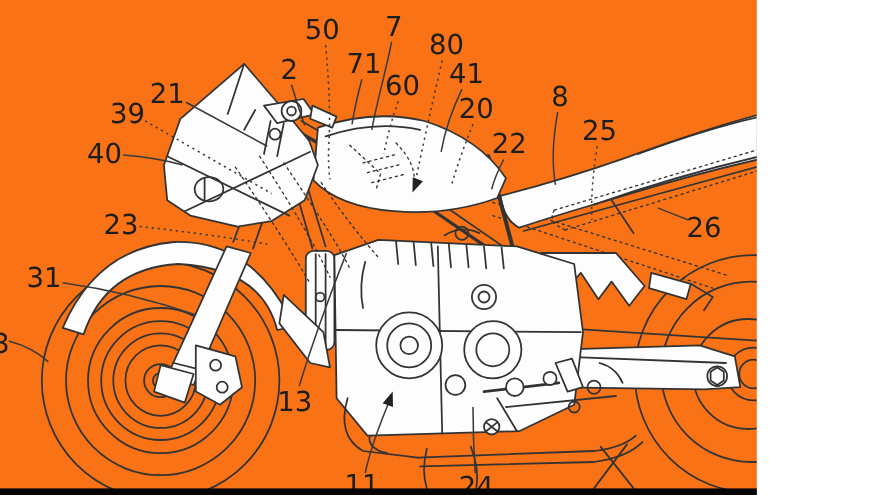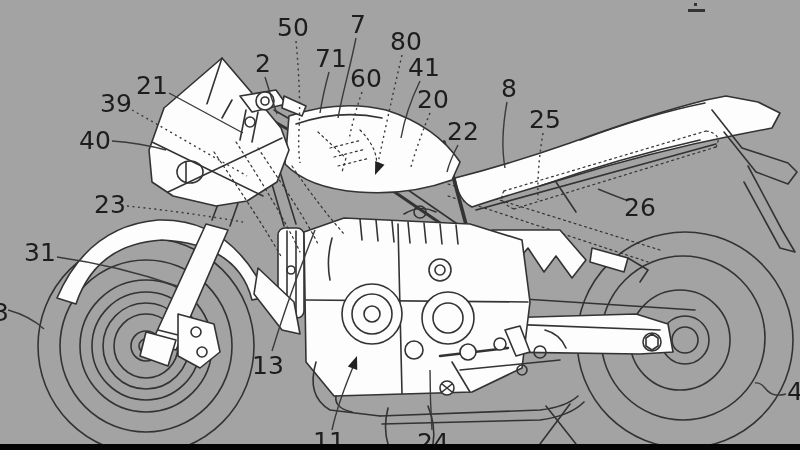--- a/index.html
+++ b/index.html
@@ -1,16 +1,16 @@
 <!DOCTYPE html>
 <html><head>
 <meta charset="utf-8">
 <style>
   html,body{margin:0;padding:0;background:#ffffff;}
-  #stage{position:relative;width:800px;height:450px;overflow:hidden;background:#a3a3a3;
+  #stage{position:relative;width:688px;height:450px;overflow:hidden;background:#f97316;
          font-family:"DejaVu Sans",sans-serif;}
   svg{position:absolute;left:0;top:0;}
   .callout{font-family:"DejaVu Sans",sans-serif;font-size:25px;fill:#1d1d1d;
            text-anchor:middle;dominant-baseline:central;}
   .leader{fill:none;stroke:#3a3a3a;stroke-width:1.4px;}
   .leader.dotted{stroke-dasharray:2 3.5;}
   .arrowhead{fill:#222;stroke:none;}
   .dash{stroke-dasharray:2 3.5;stroke-width:1.2px;}
   .bold{stroke-width:3px;}
   .bolder{stroke-width:3.6px;}

